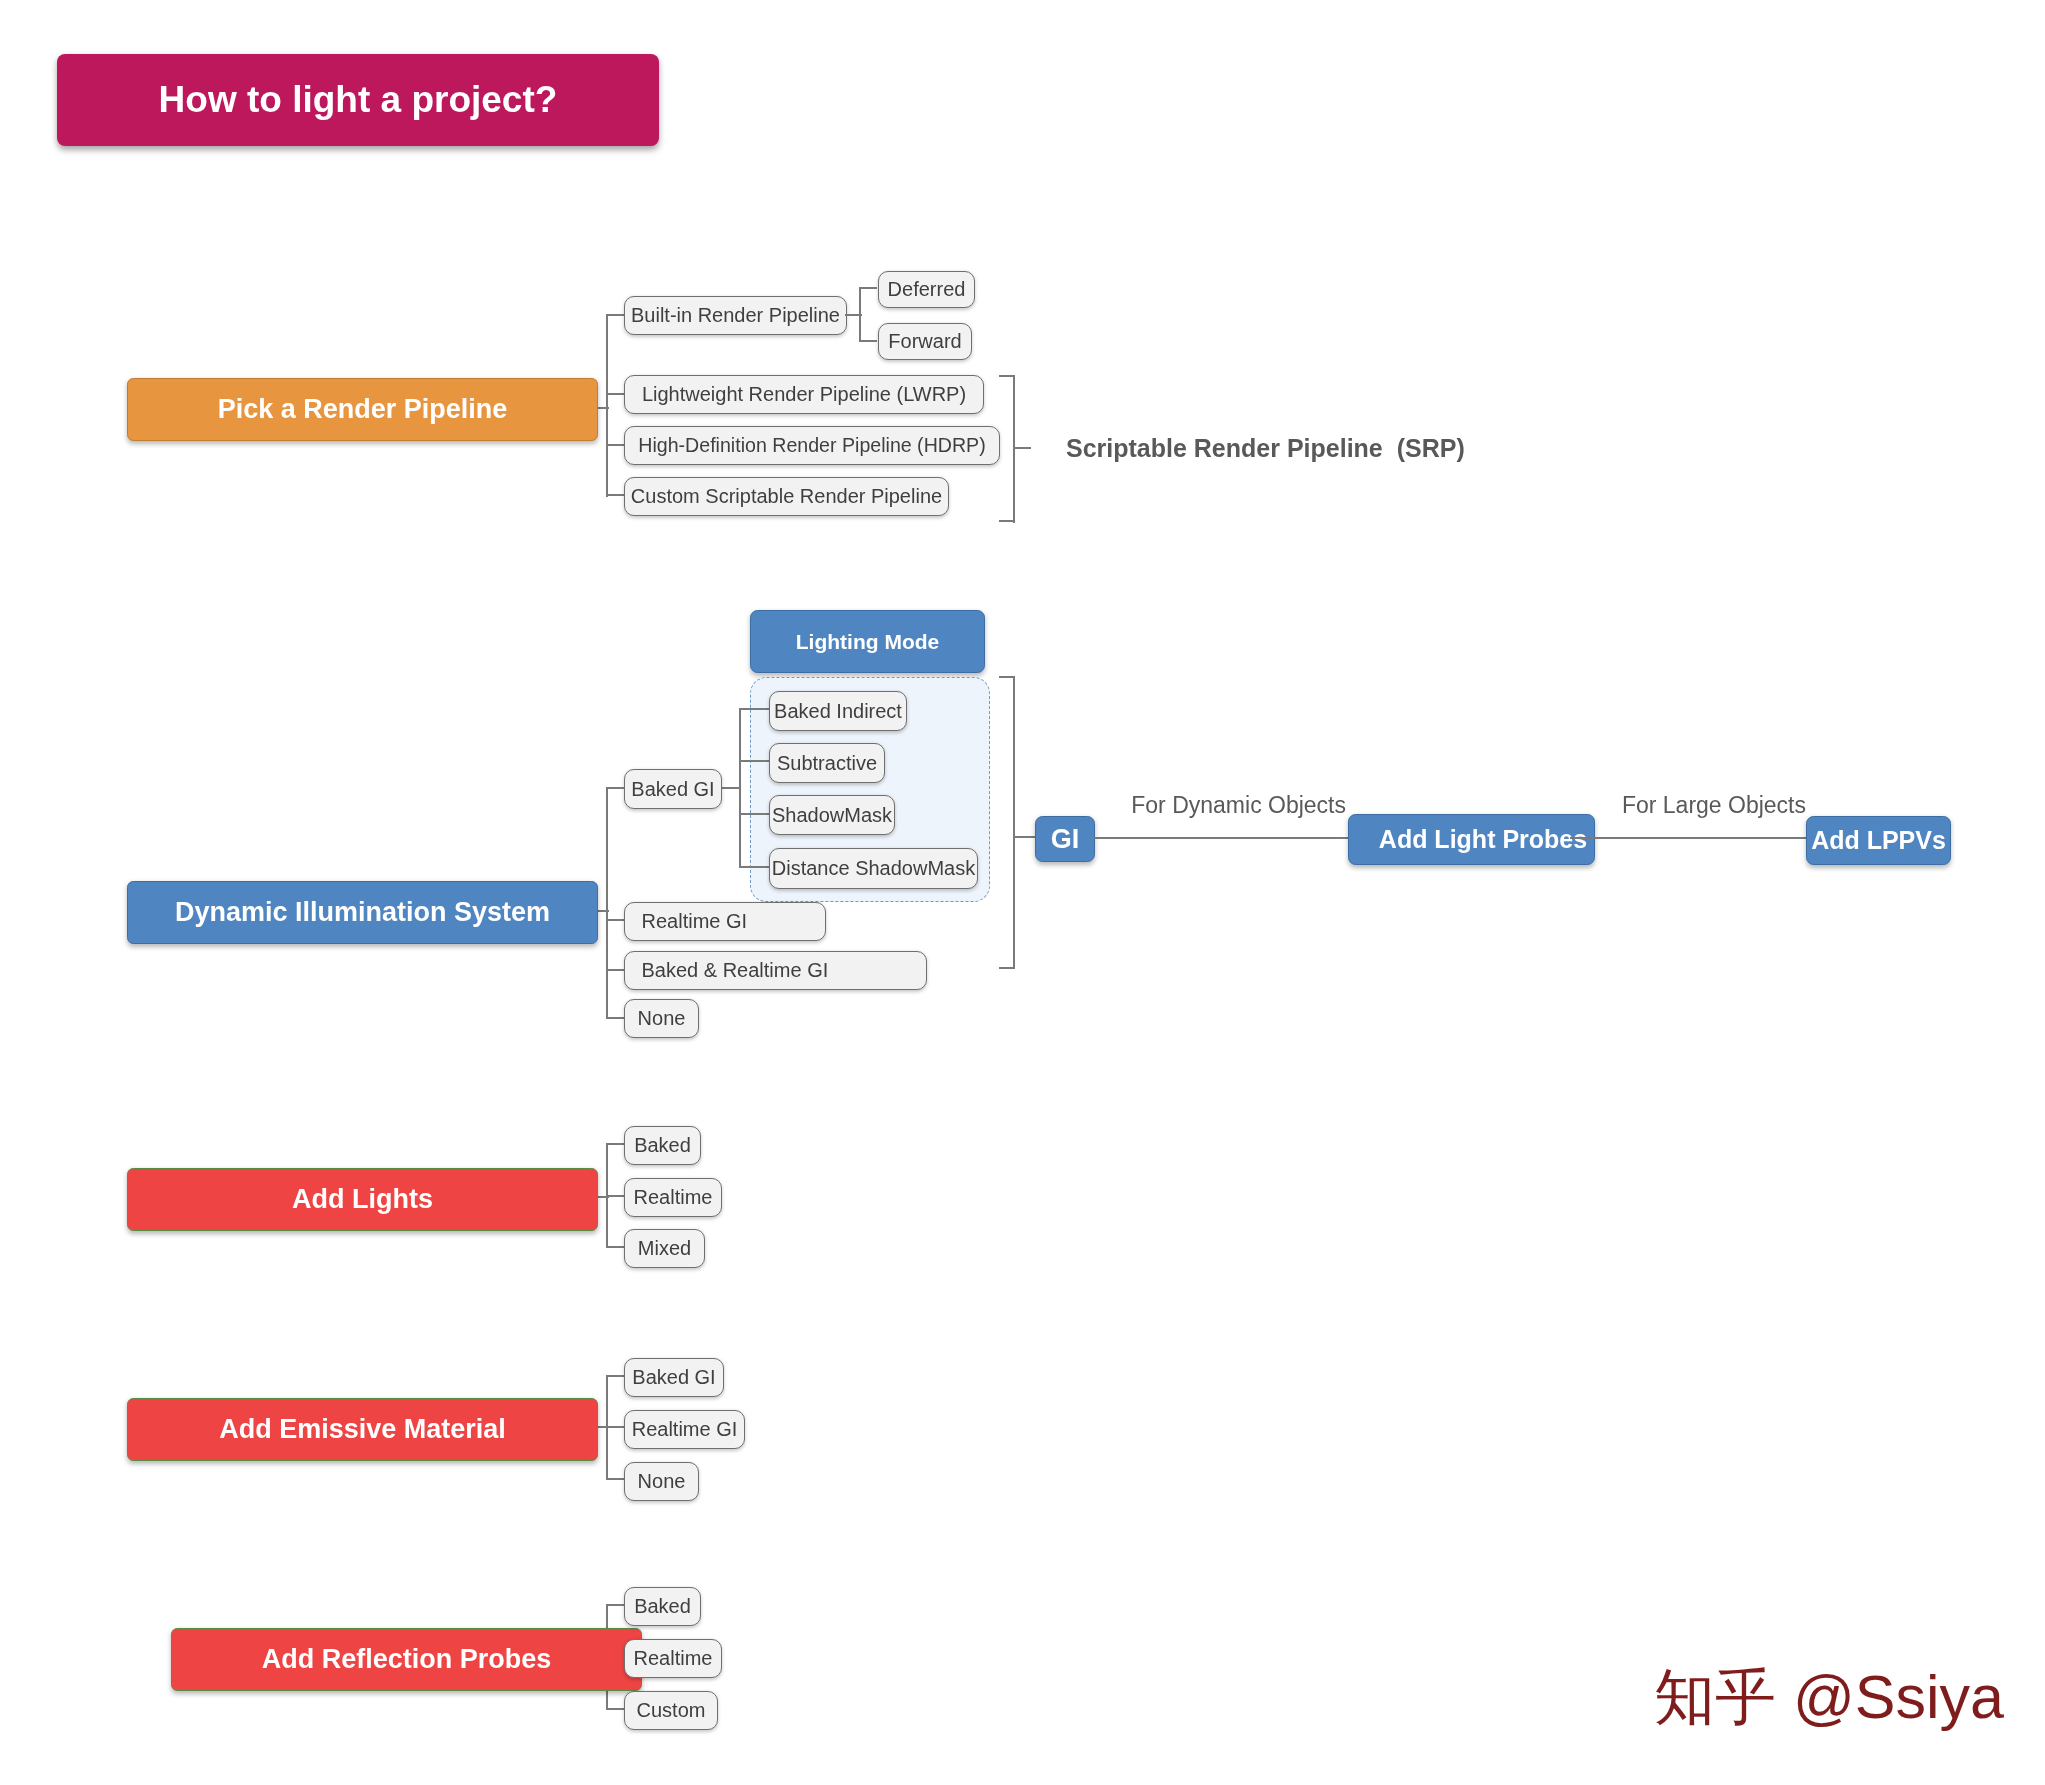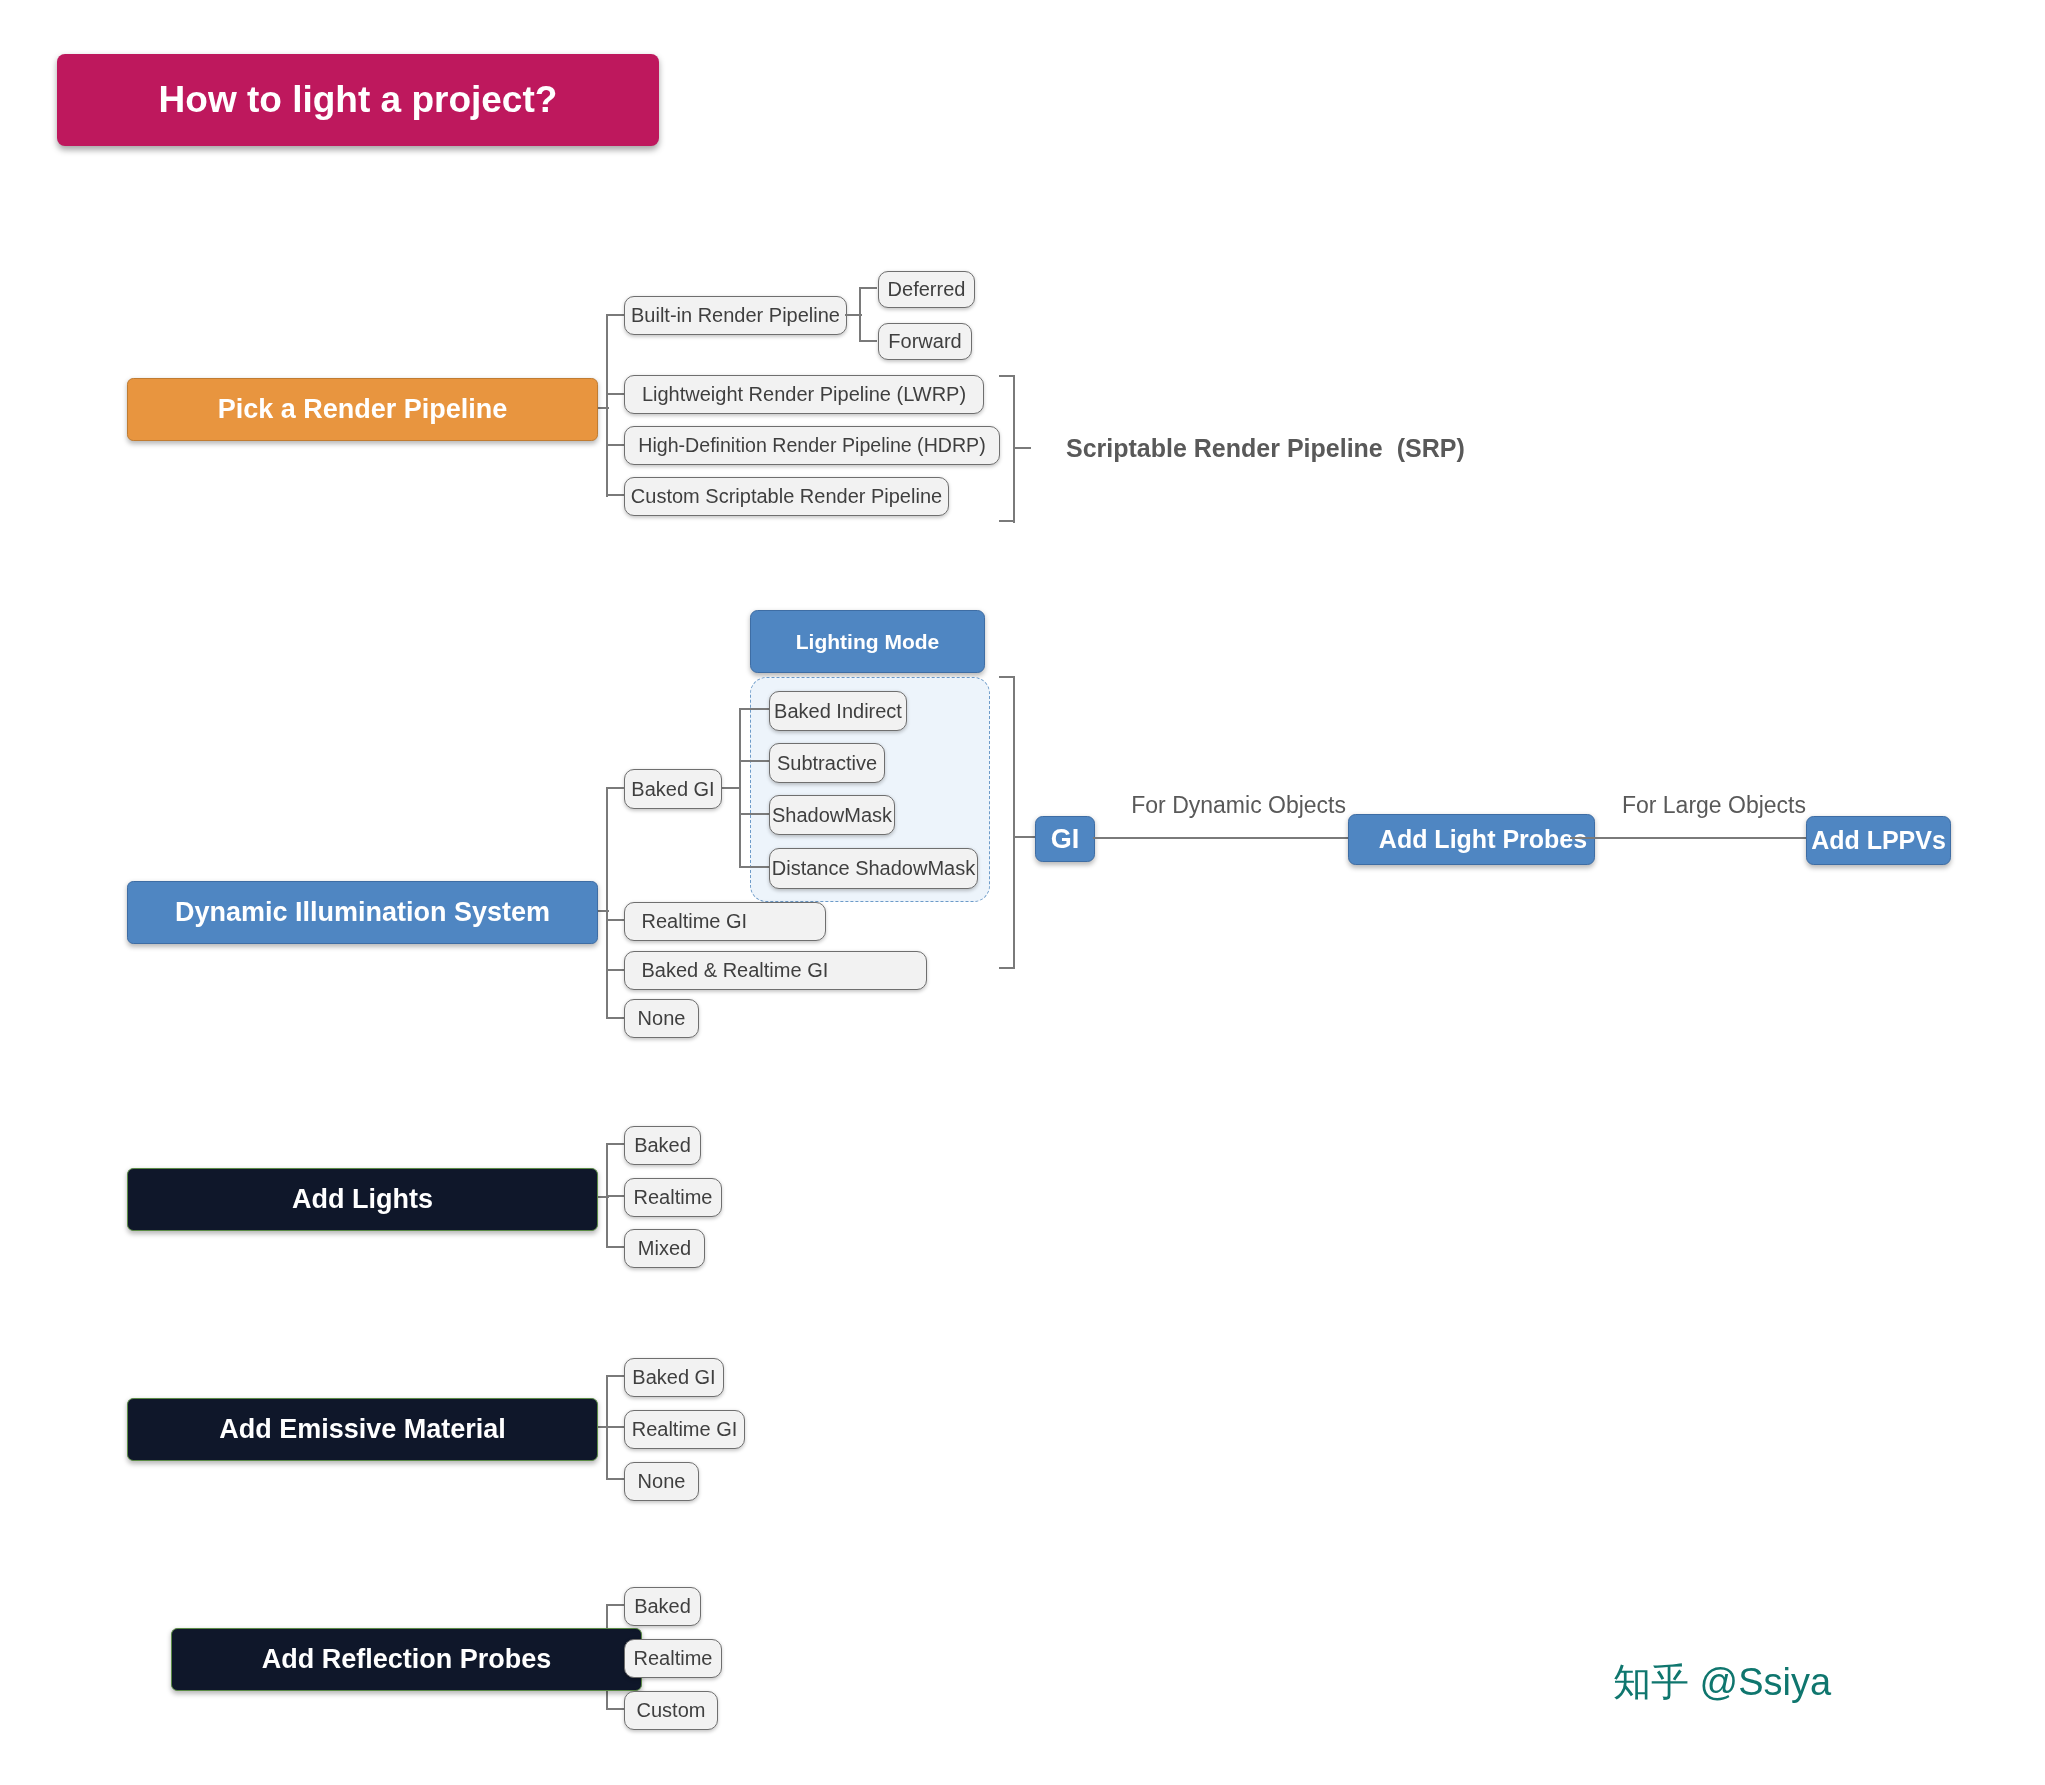--- a/index.html
+++ b/index.html
@@ -24,21 +24,21 @@
     position:absolute;
     display:flex;align-items:center;justify-content:center;
     border-radius:6.3px;
     color:#ffffff;font-size:27px;font-weight:bold;
     box-shadow:0 2.5px 5px rgba(0,0,0,0.28);
     white-space:nowrap;
     text-align:center;
   }
   .orange{background:#e8953f;border:1.9px solid #c07c32;}
   .blue{background:#4f86c2;border:1.9px solid #3e6da4;}
-  .green{background:#0f172a;border:1.9px solid #5a8b45;}
+  .green{background:#ef4444;border:1.9px solid #5a8b45;}
   .node{
     position:absolute;
     display:flex;align-items:center;justify-content:center;
     background:#f2f2f2;border:1.9px solid #6f6f6f;border-radius:10px;
     color:#3f3f3f;font-size:20px;
     box-shadow:0 1.9px 3.8px rgba(0,0,0,0.22);
     white-space:nowrap;
   }
   .node.left{justify-content:flex-start;padding-left:16.5px;}
   .hline{position:absolute;height:1.9px;background:#7a7a7a;}
@@ -54,22 +54,23 @@
     color:#595959;font-size:25px;font-weight:bold;
     white-space:pre;line-height:33px;
   }
   .linklabel{
     position:absolute;
     color:#595959;font-size:23px;
     text-align:right;white-space:nowrap;
   }
   .watermark{
     position:absolute;
-    color:#0f766e;font-size:38px;
+    color:#7f1d1d;font-size:61px;
     white-space:nowrap;
+    margin-left:41px;
   }
 </style>
 </head>
 <body>
 
 <div id="stage">
 
   <div class="title" style="left:57px;top:54px;width:602px;height:92px;">How to light a project?</div>
 
   <div class="hline" style="left:596px;top:407px;width:12.7px;"></div>

